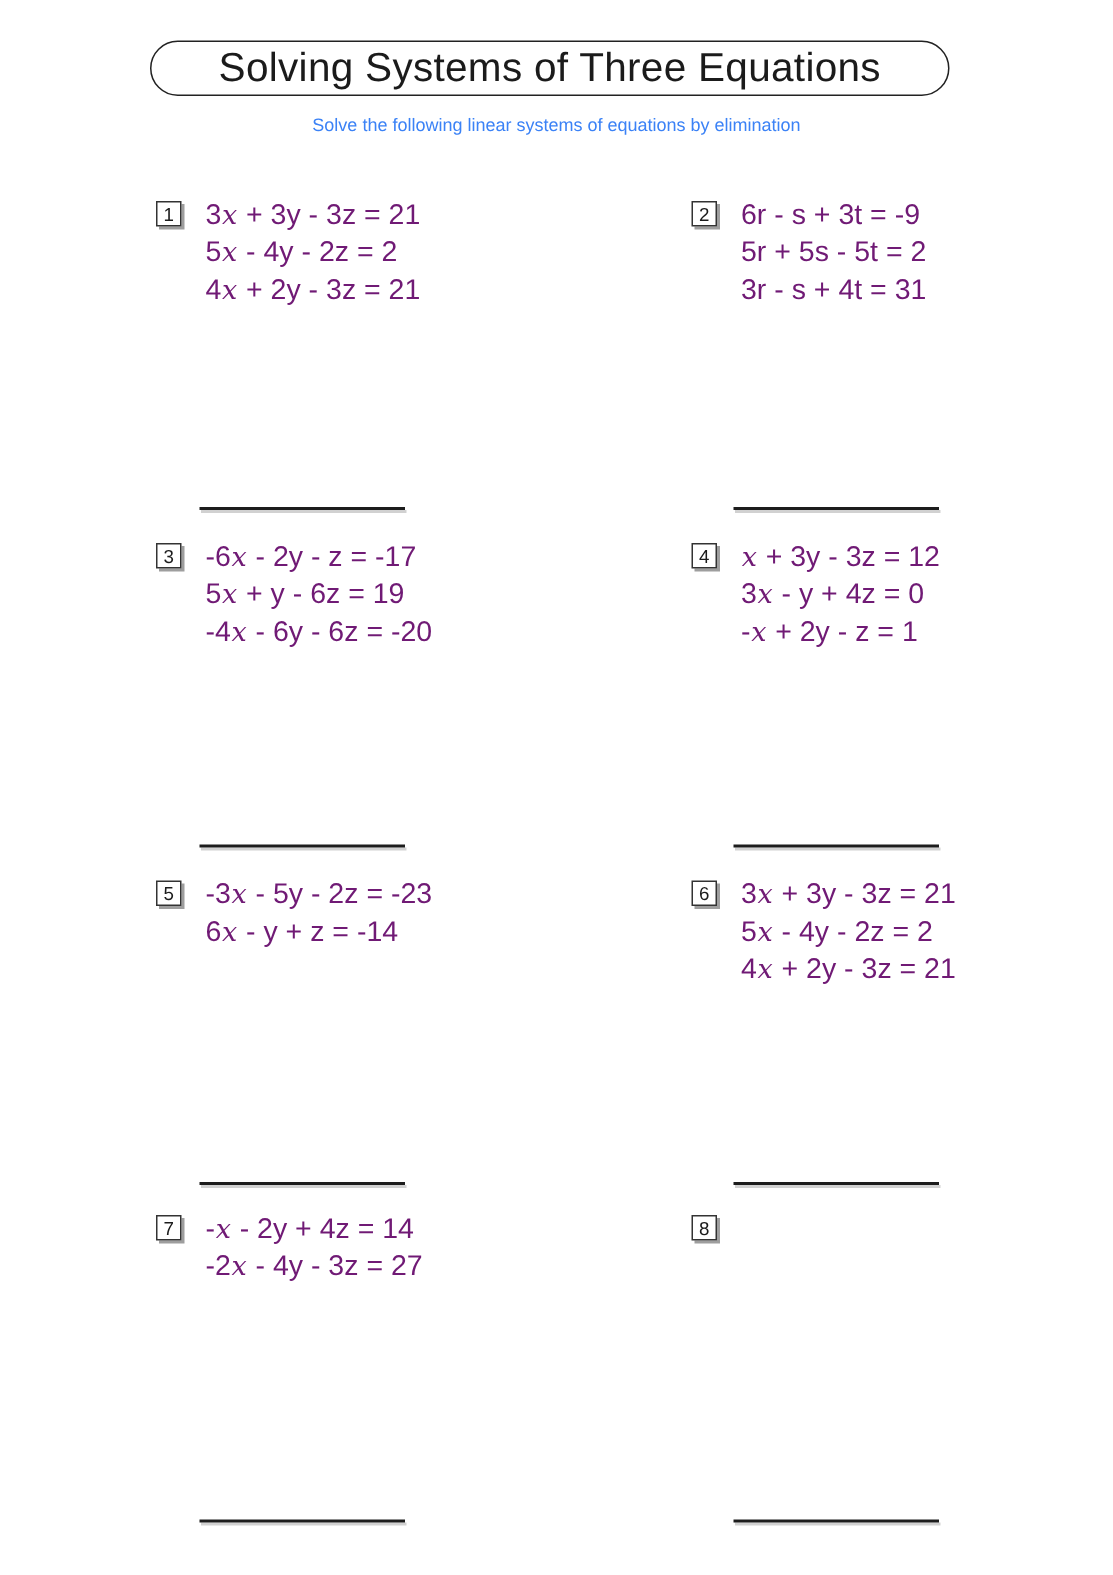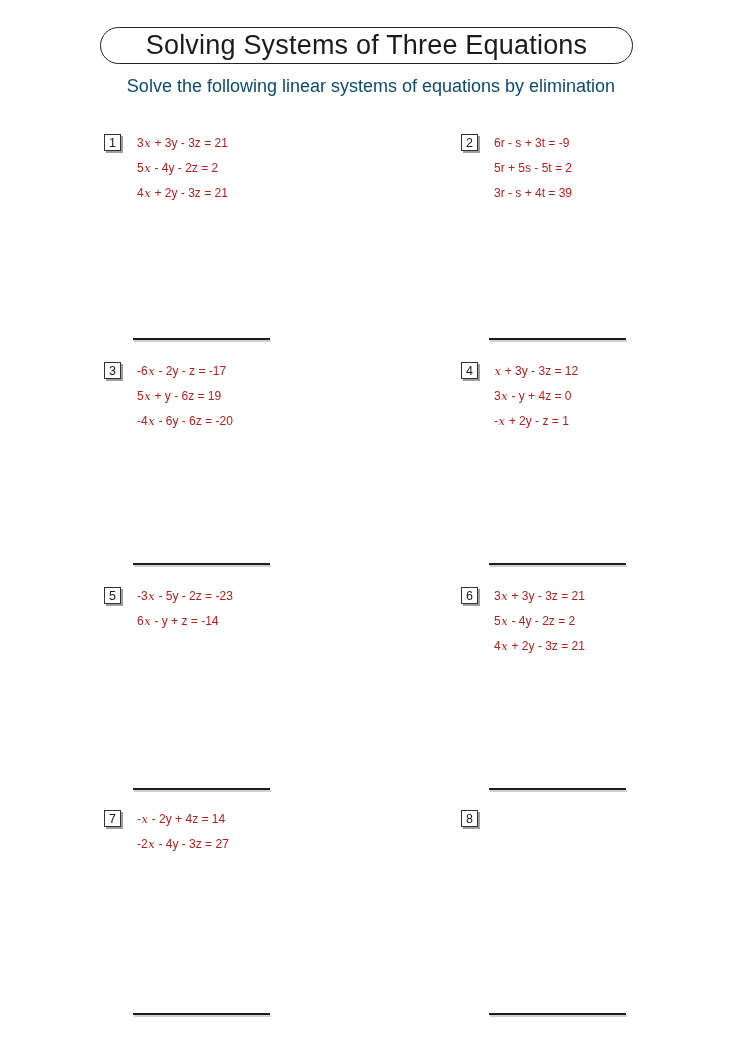--- a/index.html
+++ b/index.html
@@ -8,30 +8,30 @@
     font-family:"Liberation Sans", sans-serif; color:#1b1b1b; overflow:hidden;
   }
   .title-box {
     position:absolute; left:100px; top:27px; width:533px; height:37px;
     border:1.6px solid #222; border-radius:19px; box-sizing:border-box;
     display:flex; align-items:center; justify-content:center; background:#fff;
   }
   .title-box span { font-size:27px; letter-spacing:0.2px; white-space:nowrap; }
   .subtitle {
     position:absolute; left:0; top:76px; width:742px; text-align:center;
-    font-size:18px; color:#0c4a6e;
+    font-size:12px; color:#3b82f6;
   }
   .problem { position:absolute; display:flex; gap:16px; }
   .num-box {
     width:17px; height:17px; border:1px solid #333; background:#fff;
     box-shadow:2px 2px 0 #9e9e9e; display:flex; align-items:center; justify-content:center;
     font-size:12.5px; margin-top:3px; flex:0 0 auto; box-sizing:border-box;
   }
   .eqs { display:flex; flex-direction:column; }
-  .eq { font-size:12px; line-height:25px; white-space:pre; color:#b91c1c; }
+  .eq { font-size:19px; line-height:25px; white-space:pre; color:#701a75; }
   .vx { font-family:"DejaVu Serif", serif; font-style:italic; font-size:0.95em; padding:0 0.5px; }
   .answer-line {
     position:absolute; width:137px; height:2.2px; background:#1d1d1d;
     box-shadow:1px 2px 0 rgba(0,0,0,0.18);
   }
 </style>
 </head>
 <body>
 
 <div class="page">
@@ -53,21 +53,21 @@
     </div>
   </div>
 
   <div class="problem" style="left:461px; top:131px;">
     <div class="num-box">
       <span>2</span>
     </div>
     <div class="eqs">
       <div class="eq">6r - s + 3t = -9</div>
       <div class="eq">5r + 5s - 5t = 2</div>
-      <div class="eq">3r - s + 4t = 39</div>
+      <div class="eq">3r - s + 4t = 31</div>
     </div>
   </div>
 
   <div class="answer-line" style="left:133px; top:338px;"></div>
   <div class="answer-line" style="left:489px; top:338px;"></div>
 
   <div class="problem" style="left:104px; top:359px;">
     <div class="num-box">
       <span>3</span>
     </div>

